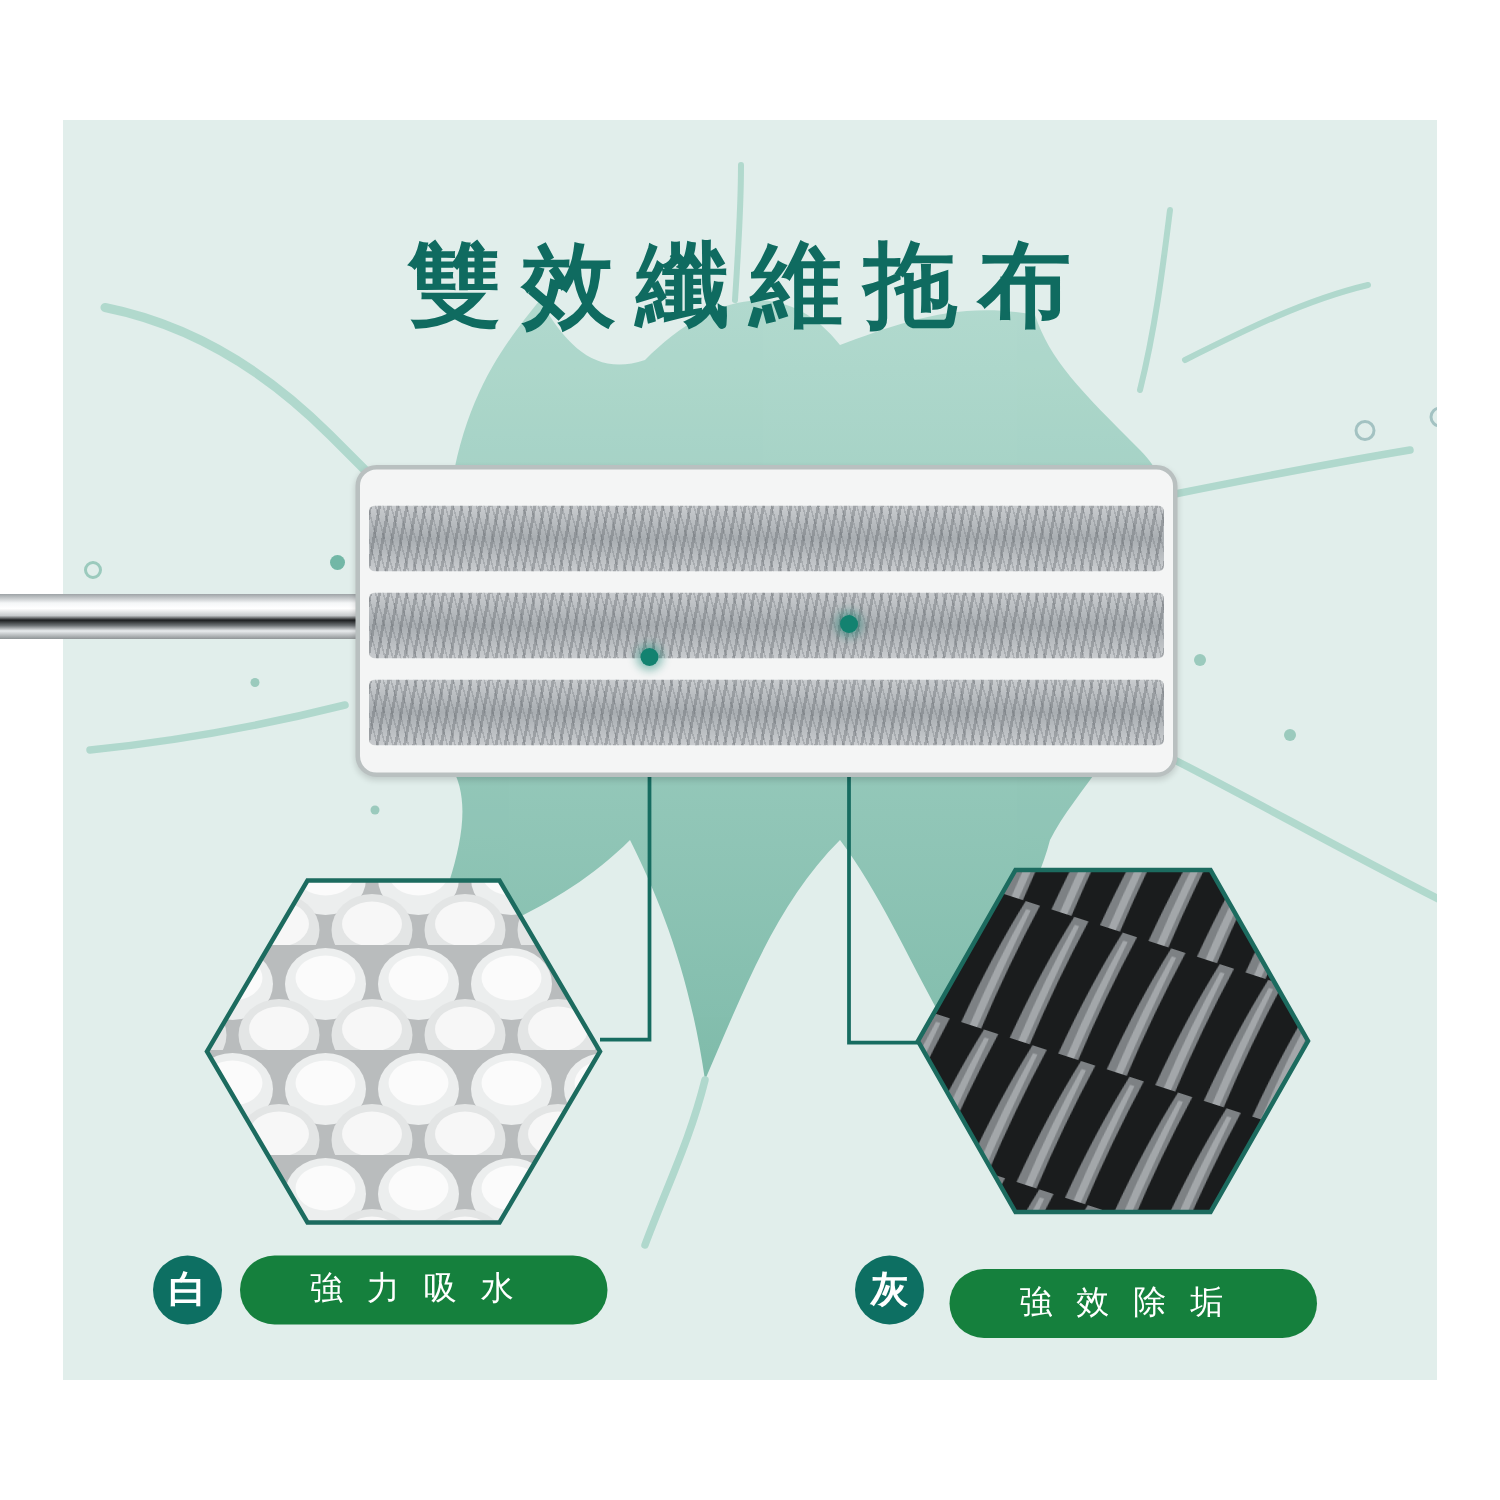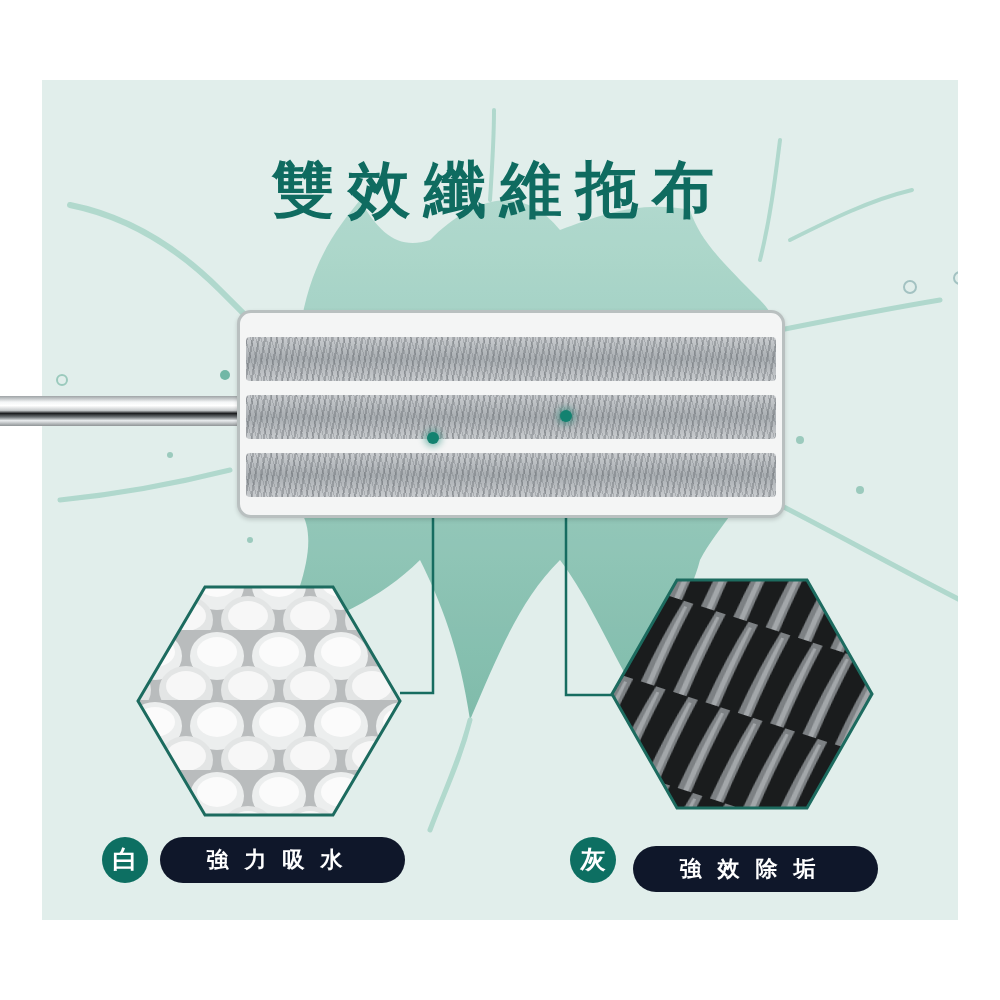--- a/index.html
+++ b/index.html
@@ -21,22 +21,22 @@
               repeating-linear-gradient(75deg, rgba(120,125,130,0.35) 0 1px, transparent 1px 5px),
               linear-gradient(#c9cccf, #a9aeb2 50%, #c9cccf); }
   .handle { position: absolute; left: 0; top: 396px; width: 240px; height: 30px; z-index: 2;
             background: linear-gradient(#9ea3a6 0%, #f4f6f7 20%, #ffffff 32%, #c8cbcd 48%,
                         #1c1e20 58%, #6d7275 70%, #e9ecee 82%, #8f9496 100%); }
   .dot { position: absolute; width: 12px; height: 12px; border-radius: 50%; background: #138270;
          box-shadow: 0 0 6px 3px rgba(19,130,112,0.45); z-index: 6; }
   .label-circle { position: absolute; width: 46px; height: 46px; border-radius: 50%;
                   background: #0d6f62; color: #ffffff; font-size: 25px; font-weight: bold;
                   text-align: center; line-height: 46px; z-index: 6; }
-  .label-pill { position: absolute; height: 46px; border-radius: 23px; background: #0f172a;
-                color: #ffffff; font-size: 22px; font-weight: bold; text-align: center;
+  .label-pill { position: absolute; height: 46px; border-radius: 23px; background: #15803d;
+                color: #ffffff; font-size: 22px; font-weight: normal; text-align: center;
                 line-height: 46px; letter-spacing: 16px; z-index: 6; }
 </style>
 </head>
 <body>
 
 <div class="panel"></div>
 
 <svg class="art" viewBox="0 0 1000 1000">
   <defs>
     <clipPath id="panelClip">

